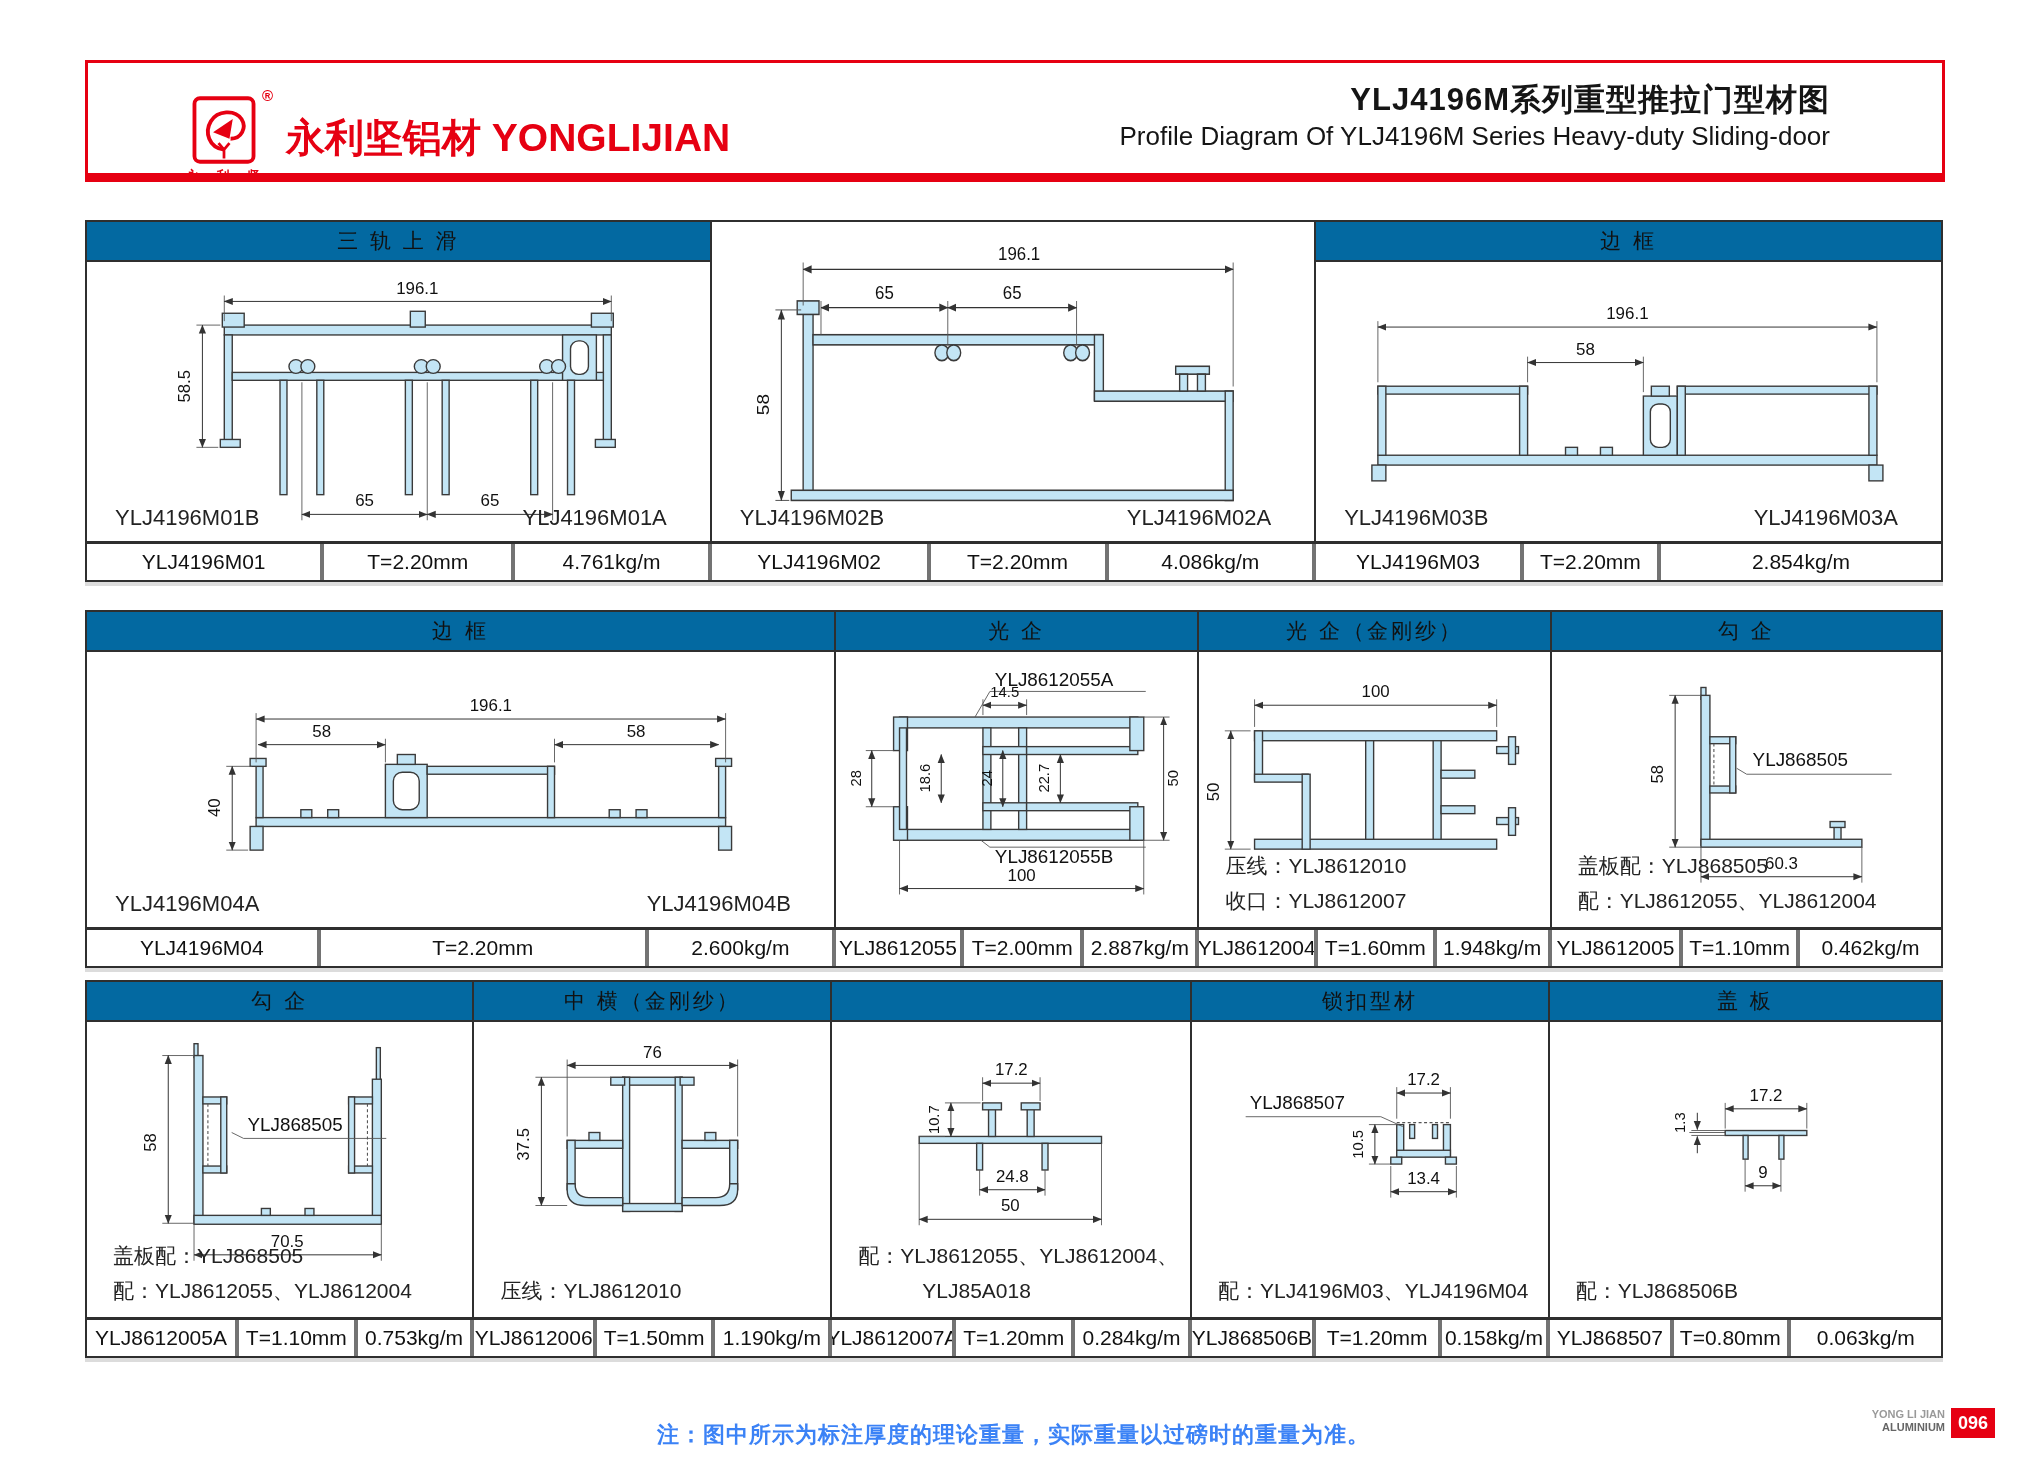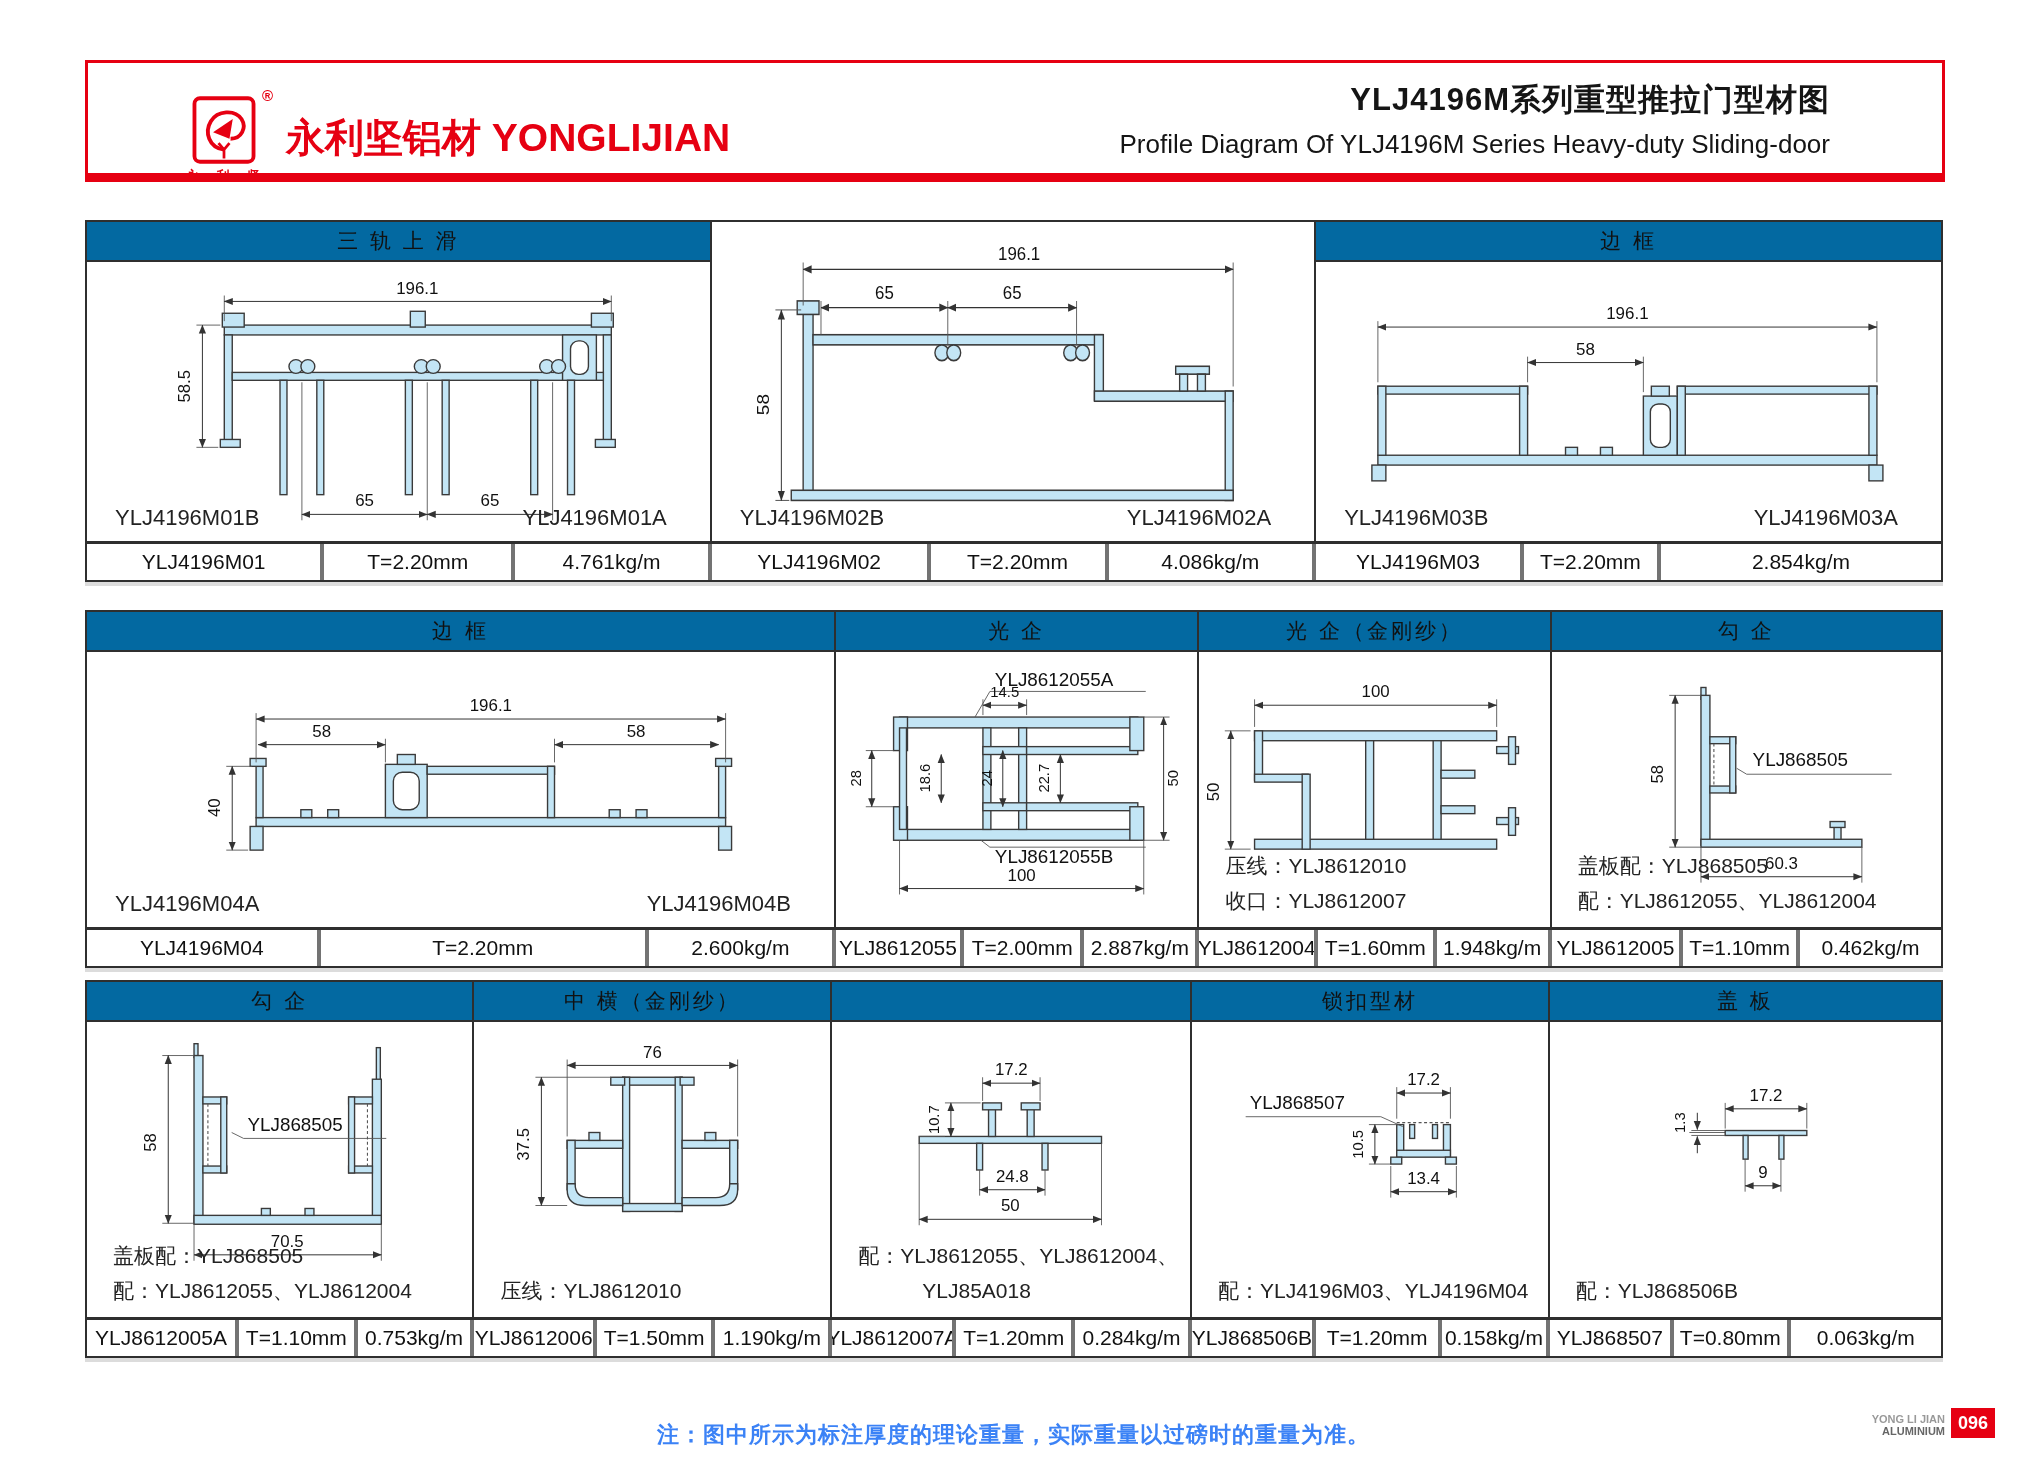--- a/index.html
+++ b/index.html
@@ -4,21 +4,21 @@
 <style>
 html,body{margin:0;padding:0}
 body{width:2027px;height:1457px;position:relative;background:#fff;font-family:"Liberation Sans","DejaVu Sans",sans-serif;overflow:hidden}
 .hdrbox{position:absolute;left:85px;top:60px;width:1860px;height:122px;border:3px solid #e60012;border-bottom:9px solid #e60012;box-sizing:border-box;background:#fff}
 .logo-sq{position:absolute;left:103px;top:32px;width:66px;height:70px}
 .regmark{position:absolute;left:174px;top:24px;color:#e60012;font-size:15px;font-weight:700}
 .logo-seal{position:absolute;left:98px;top:104px;color:#e60012;font-size:13px;letter-spacing:7px;white-space:nowrap;font-weight:700}
 .brand{position:absolute;left:198px;top:48px;color:#e60012;font-size:39px;font-weight:700;white-space:nowrap}
 .titles{position:absolute;right:112px;top:16px;text-align:right;color:#151515}
 .title-cn{font-size:31px;font-weight:700;letter-spacing:1px}
-.title-en{font-size:26px;margin-top:8px}
+.title-en{font-size:26px;}
 .section{position:absolute;left:85px;width:1858px;border:2px solid #2f2f2f;background:#fff;box-sizing:border-box;display:flex;flex-direction:column;box-shadow:0 4px 0 #dcdcdc}
 .panels{flex:1;display:flex;min-height:0}
 .panel{border-right:2px solid #2f2f2f;box-sizing:border-box;display:flex;flex-direction:column;min-width:0}
 .panel:last-child{border-right:none}
 .band{height:38px;background:#0369a1;border-bottom:2px solid #2f2f2f;display:flex;align-items:center;justify-content:center;font-size:21px;color:#111;letter-spacing:3px;box-sizing:content-box}
 .draw{flex:1;position:relative}
 .draw svg{position:absolute;left:0;top:0;width:100%;height:100%}
 .lbl{position:absolute;bottom:10px;font-size:22px;color:#222;white-space:nowrap}
 .lbl-l{left:28px}
 .lbl-r{right:43px}
@@ -29,21 +29,21 @@
 .tcell:last-child{border-right:none}
 .p{fill:#c3e5f5;stroke:#3a3a3a;stroke-width:1.4}
 .h{fill:#fff;stroke:#3a3a3a;stroke-width:1.4}
 .d{stroke:#333;stroke-width:1;fill:none}
 .x{stroke:#555;stroke-width:0.9;fill:none}
 .ds{stroke:#555;stroke-width:1.1;stroke-dasharray:3 2.5;fill:none}
 svg text{font-family:"Liberation Sans","DejaVu Sans",sans-serif;font-size:17px;fill:#111}
 svg text.ts{font-size:15px}
 svg text.tc{font-size:19px}
 .footnote{position:absolute;left:0;top:1420px;width:2027px;text-align:center;font-size:22px;font-weight:700;color:#3b82f6;letter-spacing:1px}
-.badge{position:absolute;left:1740px;top:1408px;width:255px;display:flex;align-items:flex-end;justify-content:flex-end;gap:6px}
+.badge{position:absolute;left:1740px;top:1408px;width:255px;display:flex;align-items:flex-start;justify-content:flex-end;gap:6px}
 .badge-txt{text-align:right;font-size:11px;line-height:1.15;font-weight:700;color:#999}
 .badge-txt .b2{color:#666}
 .badge-num{width:44px;height:30px;background:#e60012;color:#fff;font-size:18px;font-weight:700;display:flex;align-items:center;justify-content:center}
 </style>
 </head>
 <body>
 
 <svg width="0" height="0" style="position:absolute">
 <defs>
 <marker id="ar" viewBox="0 0 10 10" refX="9.5" refY="5" markerWidth="9" markerHeight="9" orient="auto-start-reverse">

